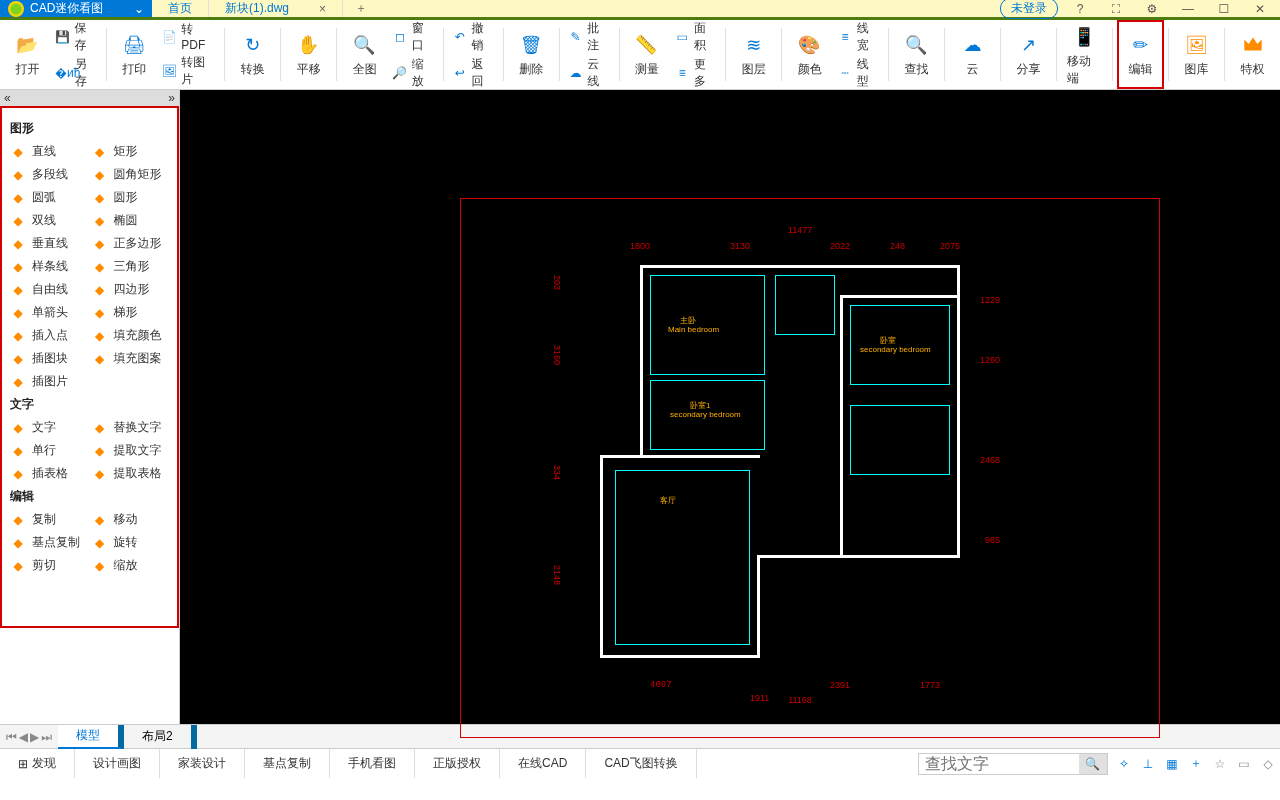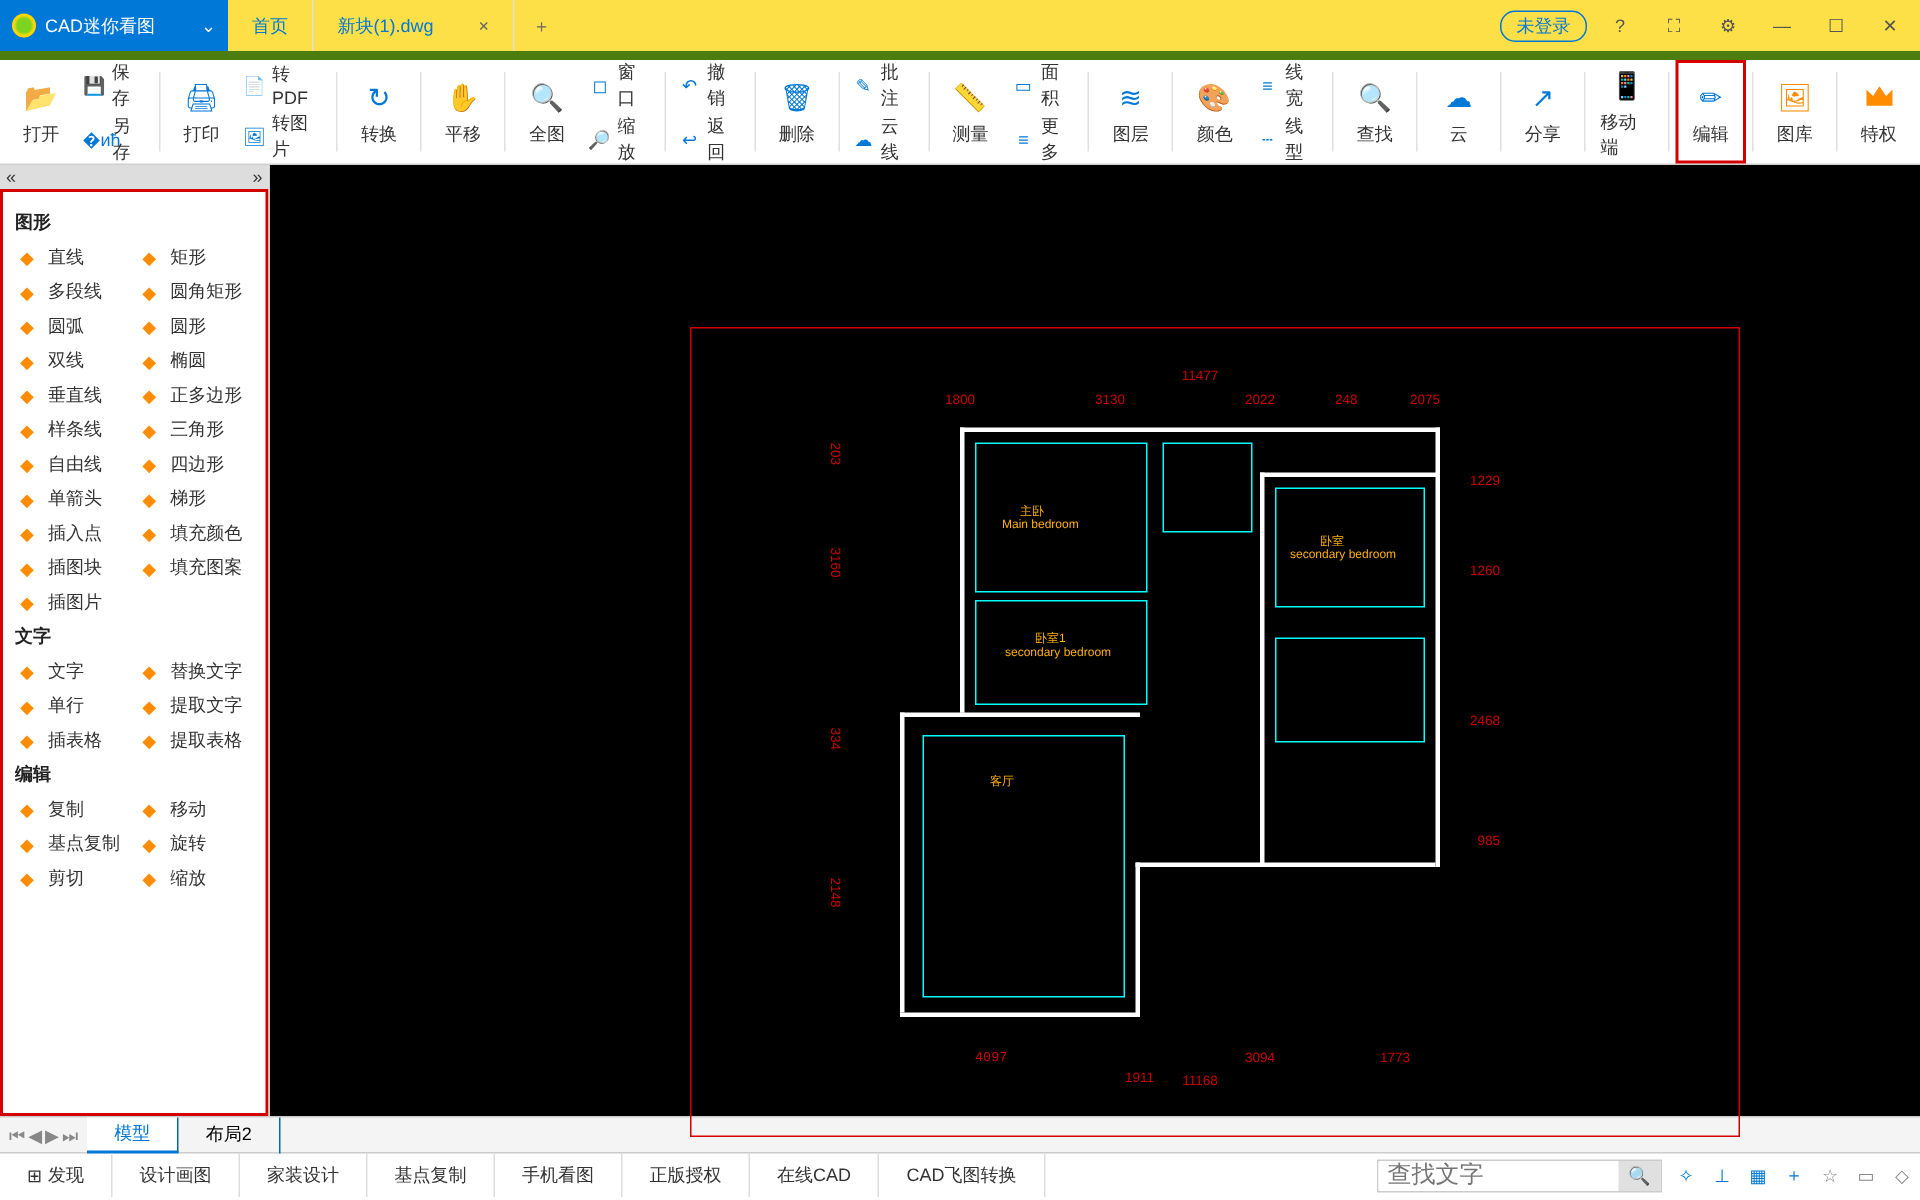--- a/index.html
+++ b/index.html
@@ -1,17 +1,17 @@
 <!DOCTYPE html>
 <html><head>
 <meta charset="utf-8">
 <style>
 *{margin:0;padding:0;box-sizing:border-box;font-family:"Microsoft YaHei",sans-serif;font-size:12px;}
 body{width:1280px;height:800px;background:#fff;overflow:hidden;position:relative;}
-.titlebar{height:40px;background:#fde047;border-bottom:6px solid #4d7c0f;display:flex;align-items:stretch;}
+.titlebar{height:20px;background:#fef9c3;border-bottom:3px solid #4d7c0f;display:flex;align-items:stretch;}
 .app-badge{background:#0078d7;color:#fff;display:flex;align-items:center;padding:0 8px;gap:6px;width:152px;}
 .app-badge .logo{width:16px;height:16px;background:radial-gradient(circle,#7ed321 40%,#ffd700 60%);border-radius:50%;}
 .app-badge .chev{margin-left:auto;}
 .tab{display:flex;align-items:center;padding:0 16px;border-right:1px solid #e0e0e0;color:#0078d7;cursor:pointer;position:relative;}
 .tab .close{margin-left:30px;color:#666;}
 .tab-add{padding:0 12px;display:flex;align-items:center;color:#666;cursor:pointer;}
 .title-right{margin-left:auto;display:flex;align-items:center;gap:8px;padding-right:6px;}
 .login-pill{border:1px solid #0078d7;color:#0078d7;border-radius:10px;padding:1px 10px;cursor:pointer;}
 .win-btn{width:28px;height:28px;display:flex;align-items:center;justify-content:center;color:#555;cursor:pointer;}
 .ribbon{height:70px;border-bottom:1px solid #cfcfcf;display:flex;align-items:stretch;padding:0 4px;}
@@ -20,36 +20,36 @@
 .rgrp .icon{width:28px;height:28px;display:flex;align-items:center;justify-content:center;color:#0078d7;font-size:18px;}
 .rgrp .lbl{color:#333;font-size:12px;margin-top:2px;}
 .rmini{display:flex;flex-direction:column;justify-content:center;gap:2px;padding:0 4px;}
 .rmini .row{display:flex;align-items:center;gap:4px;color:#333;cursor:pointer;}
 .rmini .row .ic{color:#0078d7;width:16px;text-align:center;}
 .sep{width:1px;background:#e0e0e0;margin:8px 4px;}
 .highlight-box{border:2px solid #d40000;}
 .work{display:flex;height:634px;}
 .sidebar{width:180px;background:#fff;border-right:1px solid #ccc;overflow:hidden;}
 .sb-head{height:16px;background:#ddd;display:flex;align-items:center;justify-content:space-between;padding:0 4px;color:#333;}
-.sb-body{border:2px solid #d40000;height:618px;padding:6px 8px;overflow:hidden;}
+.sb-body{border:2px solid #d40000;height:522px;padding:6px 8px;overflow:hidden;}
 .sb-sec{font-weight:bold;color:#222;padding:6px 0;}
 .sb-grid{display:grid;grid-template-columns:1fr 1fr;gap:6px 4px;}
 .sb-item{display:flex;align-items:center;gap:6px;color:#333;cursor:pointer;}
 .sb-item .ic{color:#ff8c00;width:16px;text-align:center;}
 .canvas{flex:1;background:#000;position:relative;}
 .red-frame{position:absolute;left:280px;top:108px;width:700px;height:540px;border:1px solid #d40000;}
 .floorplan{position:absolute;left:360px;top:135px;width:520px;height:480px;}
 .dims{position:absolute;color:#c00;font-size:9px;}
 .wall{position:absolute;background:#fff;}
 .room{position:absolute;border:1px solid #0ff;}
 .room-lbl{position:absolute;color:#ffb000;font-size:8px;text-align:center;}
 .tabs-bot{height:24px;border-top:1px solid #ccc;background:#f4f4f4;display:flex;align-items:center;}
 .tabs-bot .nav{display:flex;gap:2px;padding:0 6px;color:#888;}
 .tabs-bot .nav span{cursor:pointer;}
-.btab{padding:0 18px;height:24px;display:flex;align-items:center;border-right:1px solid #0369a1;cursor:pointer;}
+.btab{padding:0 18px;height:24px;display:flex;align-items:center;border-right:6px solid #0369a1;cursor:pointer;}
 .btab.active{color:#0078d7;border-bottom:2px solid #0078d7;background:#fff;}
 .statusbar{height:30px;border-top:1px solid #ccc;display:flex;align-items:stretch;}
 .sbtn{padding:0 18px;display:flex;align-items:center;border-right:1px solid #ddd;cursor:pointer;color:#333;}
 .status-right{margin-left:auto;display:flex;align-items:center;}
 .search-box{display:flex;align-items:center;border:1px solid #ccc;height:22px;margin-right:4px;}
 .search-box input{border:none;outline:none;width:160px;padding:0 6px;font-size:16px;}
 .search-box .go{width:28px;background:#e0e0e0;height:100%;display:flex;align-items:center;justify-content:center;cursor:pointer;}
 .stat-ic{width:24px;height:24px;display:flex;align-items:center;justify-content:center;color:#0078d7;cursor:pointer;}
 .vip-ic{width:40px;height:40px;display:flex;align-items:center;justify-content:center;}
 .vip-ic svg{width:26px;height:26px;}
@@ -434,21 +434,21 @@
       <div class="dims" style="right:60px;top:230px;">2468</div>
       <div class="dims" style="right:60px;top:310px;">985</div>
 
       <div class="dims" style="left:12px;top:50px;writing-mode:vertical-rl;">203</div>
       <div class="dims" style="left:12px;top:120px;writing-mode:vertical-rl;">3160</div>
       <div class="dims" style="left:12px;top:240px;writing-mode:vertical-rl;">334</div>
       <div class="dims" style="left:12px;top:340px;writing-mode:vertical-rl;">2148</div>
 
       <div class="dims" style="left:110px;top:455px;font-family:Liberation Mono, monospace;">4097</div>
       <div class="dims" style="left:210px;top:468px;">1911</div>
-      <div class="dims" style="left:290px;top:455px;">3094</div>
+      <div class="dims" style="left:290px;top:455px;">2391</div>
       <div class="dims" style="left:380px;top:455px;">1773</div>
       <div class="dims" style="left:50%;top:470px;transform:translateX(-50%);">11168</div>
     </div>
   </div>
 </div>
 
 <div class="tabs-bot">
   <div class="nav">
     <span>⏮</span>
     <span>◀</span>

